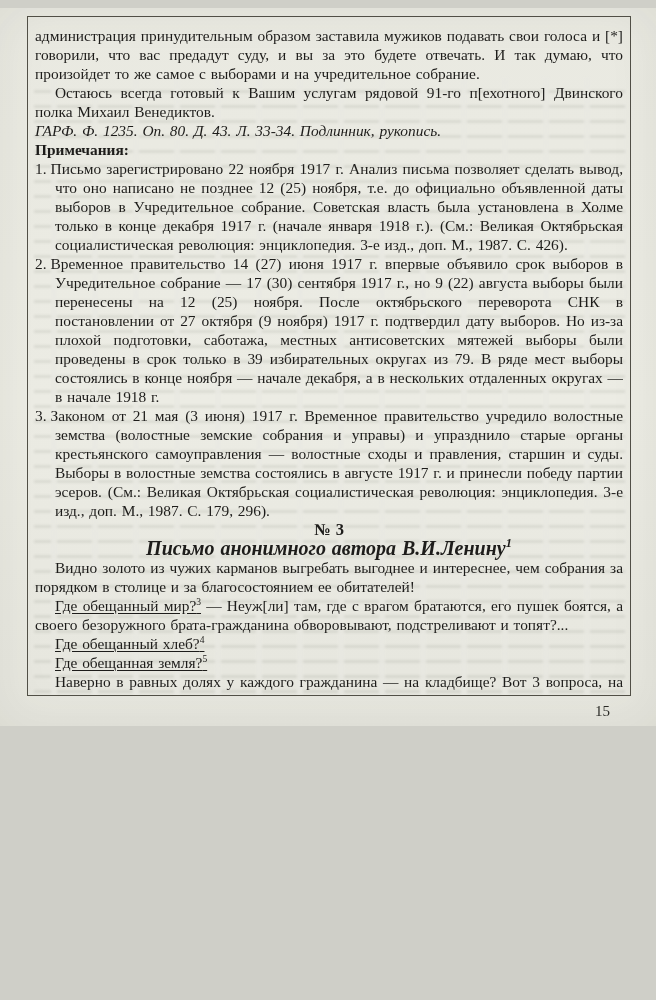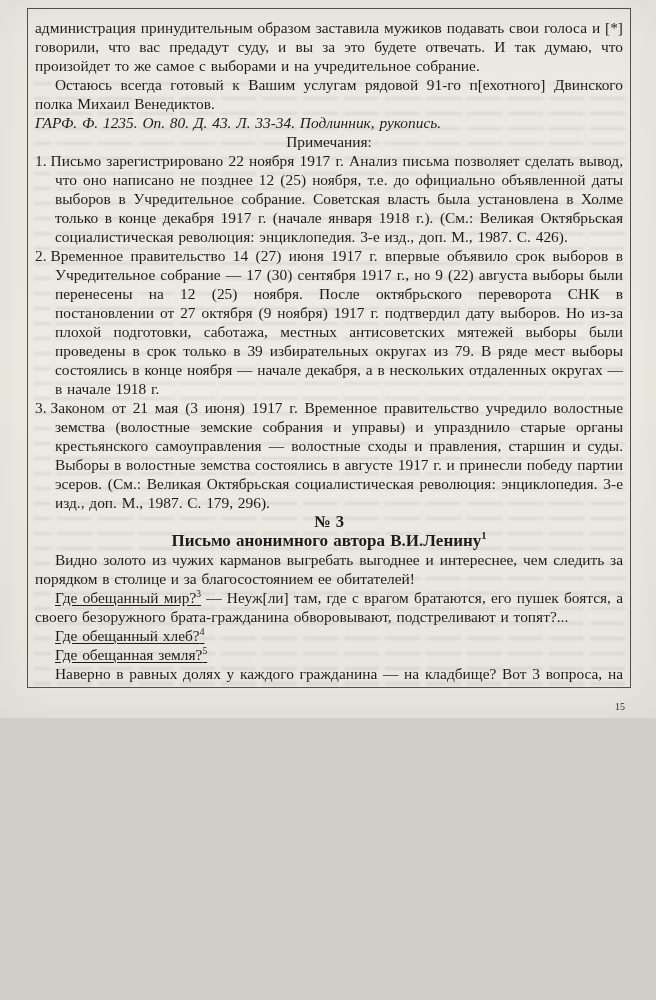--- a/index.html
+++ b/index.html
@@ -2,21 +2,21 @@
 <html><head>
 <meta charset="utf-8">
 <style>
   html, body { margin: 0; padding: 0; }
   body { background: #cfcfc8; }
 
   .page {
     position: relative;
     width: 656px;
     height: 718px;
-    margin: 0 auto;
+    margin: 8px auto;
     background: linear-gradient(#e9e9e1, #ecece4 55%, #e6e6de);
     box-shadow: inset 0 0 50px rgba(60,60,50,0.08);
     font-family: "Liberation Serif", "DejaVu Serif", serif;
     color: #1d1c1a;
     overflow: hidden;
   }
 
   
   .bleed {
     position: absolute;
@@ -51,54 +51,55 @@
   .content p { margin: 0; }
   .indent { text-indent: 20px; }
 
   .source {
     font-style: italic;
     text-align: left;
     margin: 9px 4px 7px 0;
   }
 
   .notes-title {
-    font-weight: normal;
-    text-align: center;
+    font-weight: bold;
+    text-align: left;
     margin: 2px 0 6px 0;
   }
 
   .note {
     padding-left: 20px;
     text-indent: -20px;
     text-align: justify;
   }
   .note .num { padding-right: 4px; }
 
   .doc-num {
     font-weight: bold;
     text-align: center;
     font-size: 16.5px;
     margin: 13px 0 10px 0;
   }
   .doc-title {
     font-weight: bold;
     text-align: center;
-    font-size: 17px;
+    font-size: 20px;
     margin: 0 0 10px 0;
+    font-style: italic;
   }
 
   sup { font-size: 0.62em; line-height: 0; }
 
   .u { text-decoration: underline; text-underline-offset: 2px; }
 
   .pagenum {
     position: absolute;
-    right: 31px;
+    right: 46px;
     bottom: 6px;
-    font-size: 10px;
+    font-size: 15px;
     color: #2a2a26;
     z-index: 2;
   }
 </style>
 </head>
 <body>
 
 <div class="page">
 
   <div class="bleed"></div>
@@ -114,21 +115,21 @@
       <p class="notes-title">Примечания:</p>
 
       <div class="note"><span class="num">1.</span><span>Письмо зарегистрировано 22 ноября 1917 г. Анализ письма позволяет сделать вывод, что оно написано не позднее 12 (25) ноября, т.е. до официально объявленной даты выборов в Учредительное собрание. Советская власть была установлена в Холме только в конце декабря 1917 г. (начале января 1918 г.). (См.: Великая Октябрьская социалистическая революция: энциклопедия. 3-е изд., доп. М., 1987. С. 426).</span></div>
       <div class="note"><span class="num">2.</span><span>Временное правительство 14 (27) июня 1917 г. впервые объявило срок выборов в Учредительное собрание — 17 (30) сентября 1917 г., но 9 (22) августа выборы были перенесены на 12 (25) ноября. После октябрьского переворота СНК в постановлении от 27 октября (9 ноября) 1917 г. подтвердил дату выборов. Но из-за плохой подготовки, саботажа, местных антисоветских мятежей выборы были проведены в срок только в 39 избирательных округах из 79. В ряде мест выборы состоялись в конце ноября — начале декабря, а в нескольких отдаленных округах — в начале 1918 г.</span></div>
       <div class="note"><span class="num">3.</span><span>Законом от 21 мая (3 июня) 1917 г. Временное правительство учредило волостные земства (волостные земские собрания и управы) и упразднило старые органы крестьянского самоуправления — волостные сходы и правления, старшин и суды. Выборы в волостные земства состоялись в августе 1917 г. и принесли победу партии эсеров. (См.: Великая Октябрьская социалистическая революция: энциклопедия. 3-е изд., доп. М., 1987. С. 179, 296).</span></div>
 
       <p class="doc-num">№ 3</p>
       <p class="doc-title"><span>Письмо анонимного автора В.И.Ленину</span><sup>1</sup></p>
 
 
-      <p class="indent">Видно золото из чужих карманов выгребать выгоднее и интереснее, чем следить за порядком в столице и за благосостоянием ее обитателей!</p>
+      <p class="indent">Видно золото из чужих карманов выгребать выгоднее и интереснее, чем собрания за порядком в столице и за благосостоянием ее обитателей!</p>
 
       <p class="indent"><span class="u"><span>Где обещанный мир?</span><sup>3</sup></span><span> — Неуж[ли] там, где с врагом братаются, его пушек боятся, а своего безоружного брата-гражданина обворовывают, подстреливают и топят?...</span></p>
 
       <p class="indent"><span class="u"><span>Где обещанный хлеб?</span><sup>4</sup></span></p>
 
 
       <p class="indent"><span class="u"><span>Где обещанная земля?</span><sup>5</sup></span></p>
 
       <p class="indent"><span>Наверно в равных долях у каждого гражданина — на кладбище? Вот 3 вопроса, на которые ни один солдат, ни один рабочий ответа от </span><span class="u">хамоуправства</span><span> не штемпелю.</span></p>
 

